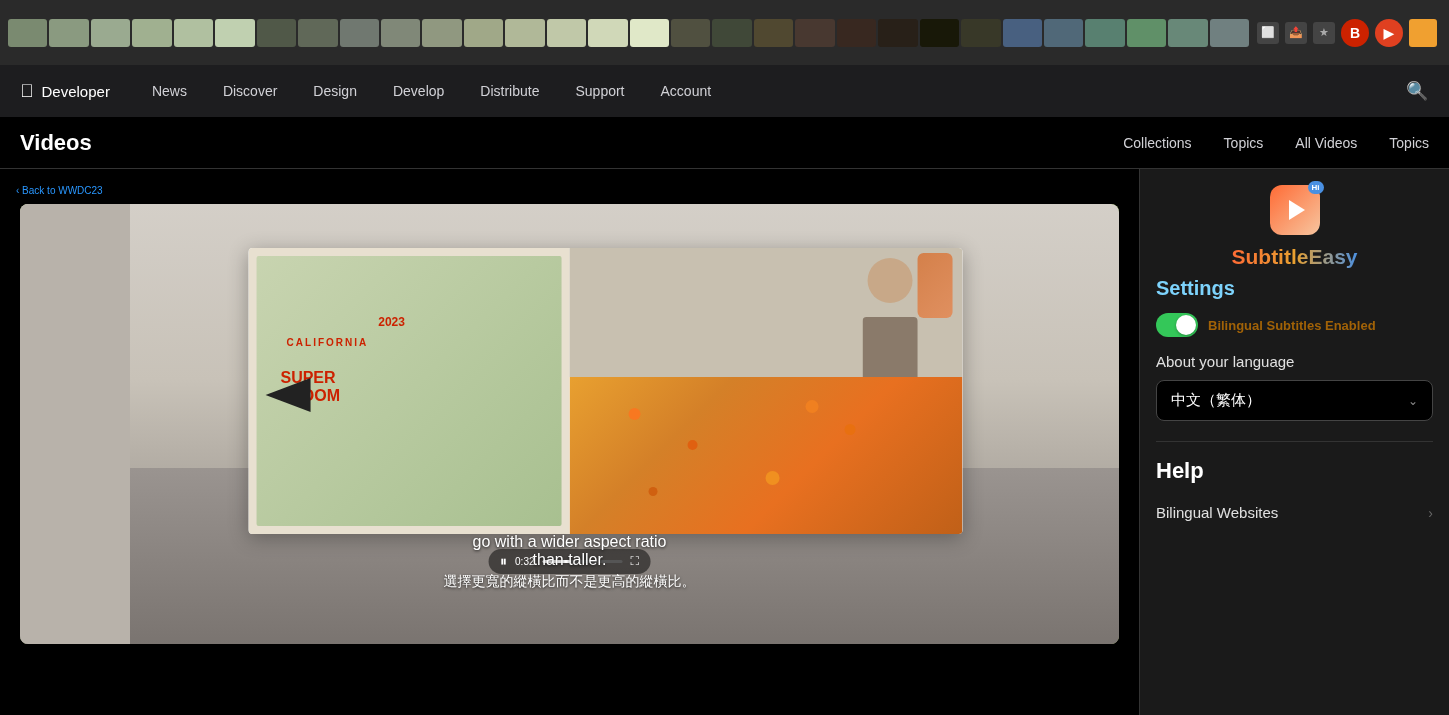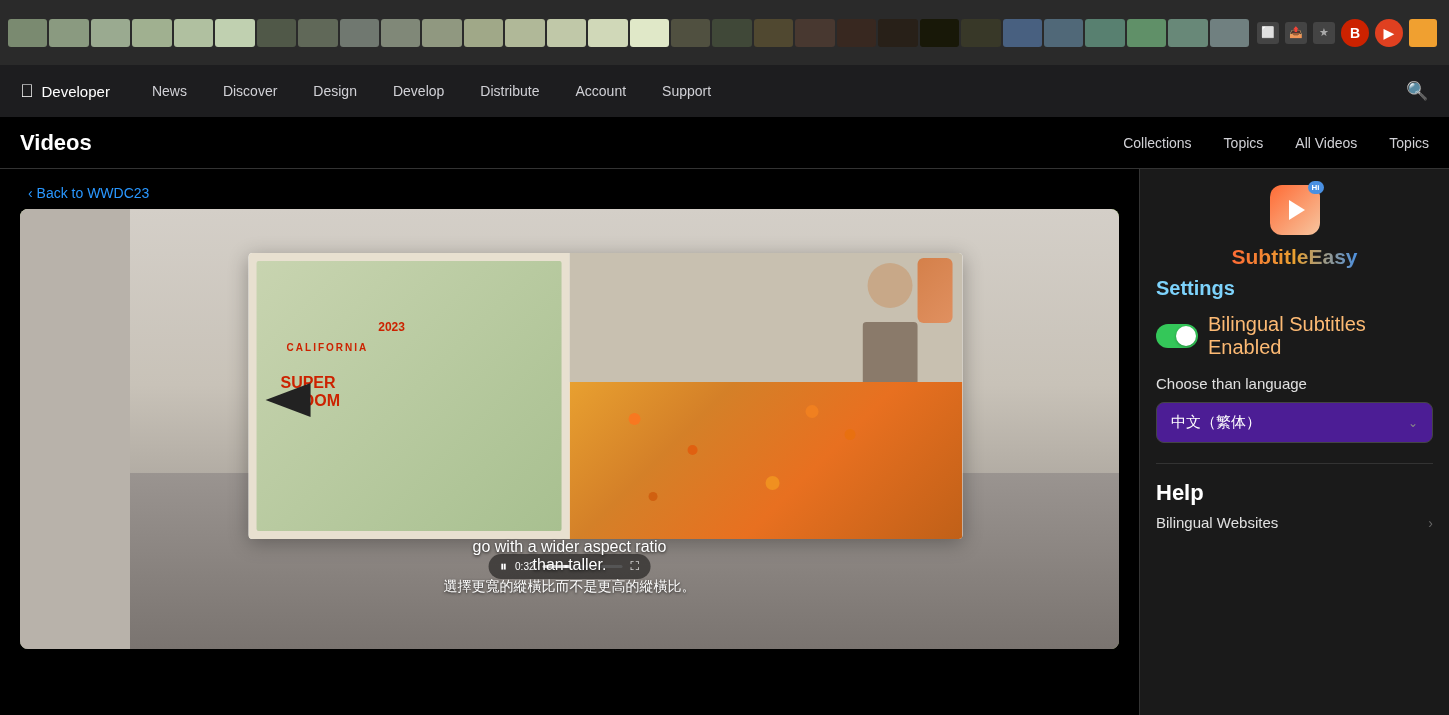--- a/index.html
+++ b/index.html
@@ -110,23 +110,23 @@
 
     
     .page-content {
       flex: 1;
       background: #000;
       overflow: hidden;
       position: relative;
     }
 
     .back-link {
-      padding: 16px 28px 8px;
+      padding: 16px 16px 8px;
       color: #2997ff;
-      font-size: 14px;
+      font-size: 10px;
       cursor: pointer;
     }
 
     .video-container {
       margin: 0 20px;
       position: relative;
       background: #4d7c0f;
       border-radius: 8px;
       overflow: hidden;
       height: 440px;
@@ -397,37 +397,38 @@
       height: 20px;
       background: #fff;
       border-radius: 50%;
       position: absolute;
       top: 2px;
       right: 2px;
       box-shadow: 0 1px 3px rgba(0,0,0,0.3);
     }
 
     .toggle-label {
-      color: #fdba74;
-      font-size: 20px;
+      color: #a16207;
+      font-size: 13px;
+      font-weight: bold;
     }
 
     .language-section {
       margin-bottom: 20px;
     }
 
     .language-label {
       color: #e0e0e0;
       font-size: 15px;
       margin-bottom: 10px;
     }
 
     .language-dropdown {
       width: 100%;
-      background: #4c1d95;
+      background: #000000;
       border: 1px solid #444;
       border-radius: 8px;
       padding: 10px 14px;
       color: #fff;
       font-size: 15px;
       display: flex;
       align-items: center;
       justify-content: space-between;
       cursor: pointer;
     }
@@ -440,21 +441,21 @@
     .divider {
       height: 1px;
       background: #333;
       margin: 4px 0 16px;
     }
 
     .help-title {
       color: #fff;
       font-size: 22px;
       font-weight: 700;
-      margin-bottom: 0;
+      margin-bottom: 12px;
     }
 
     .supported-websites-row {
       display: flex;
       align-items: center;
       justify-content: space-between;
       cursor: pointer;
       padding: 8px 0;
     }
 
@@ -525,22 +526,22 @@
 
 <nav class="apple-nav">
   <span class="apple-logo"></span>
   <span class="apple-dev-label">Developer</span>
   <div class="nav-items">
     <span class="nav-item">News</span>
     <span class="nav-item">Discover</span>
     <span class="nav-item">Design</span>
     <span class="nav-item">Develop</span>
     <span class="nav-item">Distribute</span>
+    <span class="nav-item">Support</span>
     <span class="nav-item">Account</span>
-    <span class="nav-item">Support</span>
   </div>
   <span class="nav-search">🔍</span>
 </nav>
 
 <nav class="videos-nav">
   <span class="videos-title">Videos</span>
   <div class="videos-sub-items">
     <span class="videos-sub-item">Collections</span>
     <span class="videos-sub-item">Topics</span>
     <span class="videos-sub-item">All Videos</span>
@@ -632,21 +633,21 @@
       <div class="settings-title">Settings</div>
 
       <div class="toggle-row">
         <div class="toggle-switch">
           <div class="toggle-knob"></div>
         </div>
         <span class="toggle-label">Bilingual Subtitles Enabled</span>
       </div>
 
       <div class="language-section">
-        <div class="language-label">Choose than language</div>
+        <div class="language-label">About your language</div>
         <div class="language-dropdown">
           <span>中文（繁体）</span>
           <span class="dropdown-arrow">⌄</span>
         </div>
       </div>
 
       <div class="divider"></div>
 
       <div class="help-title">Help</div>
 

